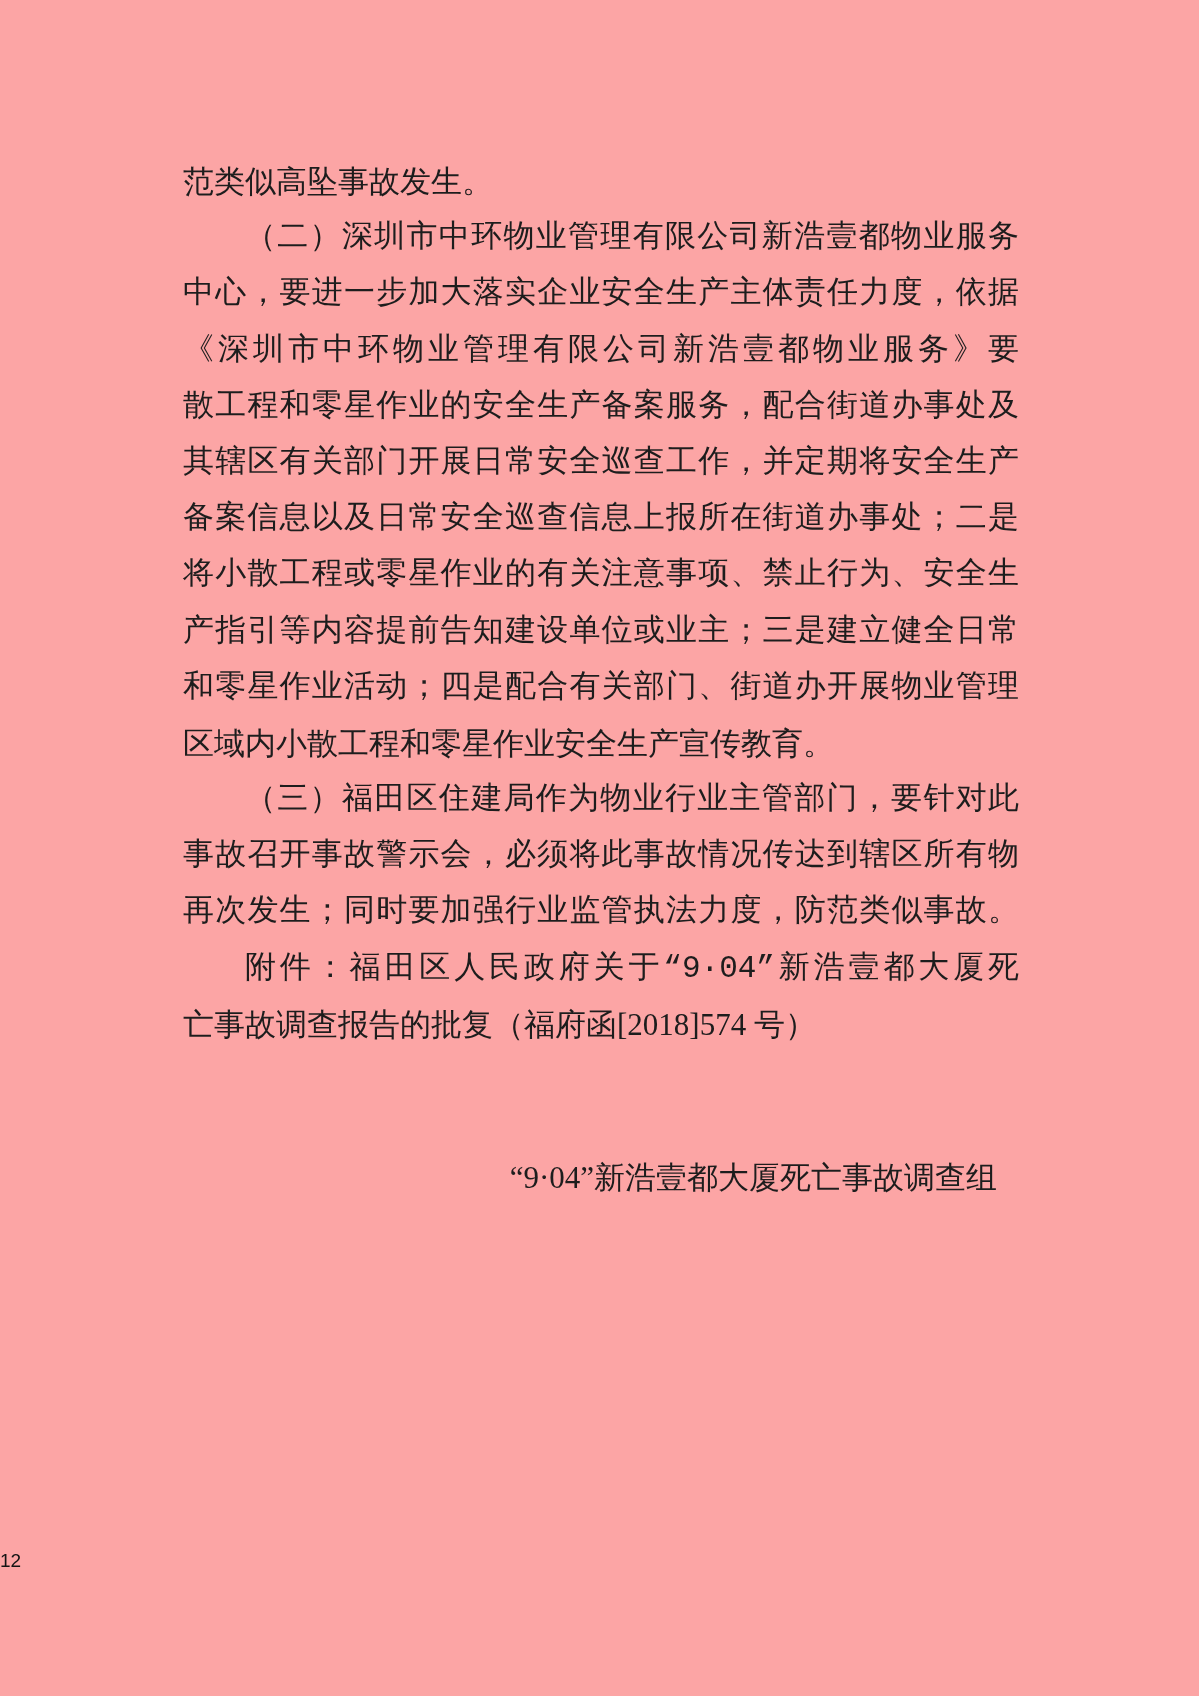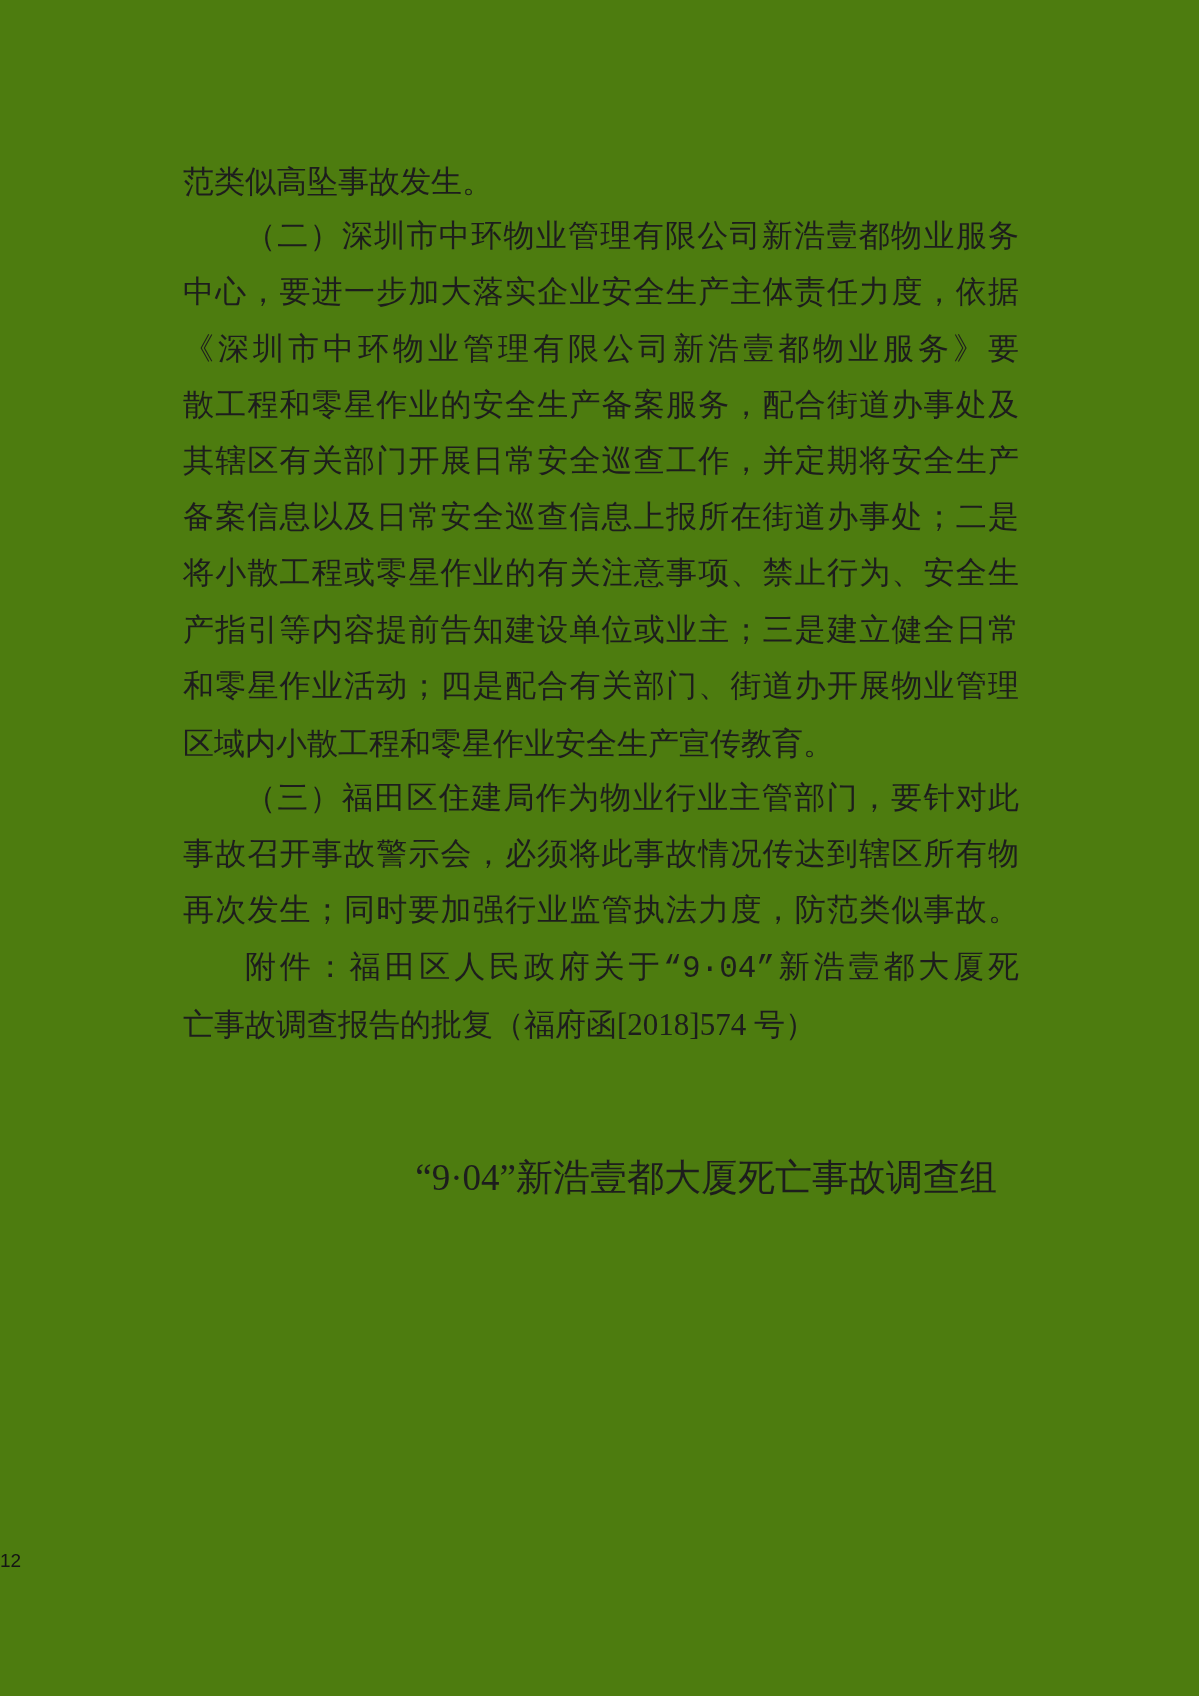--- a/index.html
+++ b/index.html
@@ -11,21 +11,21 @@
     height: 1696px;
     background: #ffffff;
     position: relative;
     overflow: hidden;
     font-family: "Liberation Serif", "DejaVu Serif", serif;
     color: #1d1d1d;
   }
   .page {
     position: absolute;
     inset: 0;
-    background: #4d7c0f;
+    background: #fca5a5;
   }
   .content {
     position: absolute;
     left: 183px;
     top: 154px;
     width: 836px;
     font-size: 31px;
     line-height: 56.2px;
     font-weight: 400;
   }
@@ -37,21 +37,21 @@
     text-align: justify;
     text-align-last: justify;
     font-family: Liberation Mono, monospace;
   }
   .ln.ind {
     text-indent: 62px;
   }
   .sig {
     margin-top: 97px;
     line-height: 56.2px;
-    font-size: 37px;
+    font-size: 31px;
     text-align: right;
     padding-right: 22px;
   }
   .pagenum {
     position: absolute;
     top: 1546px;
     left: 0;
     width: 100%;
     font-size: 19px;
     line-height: 30px;

